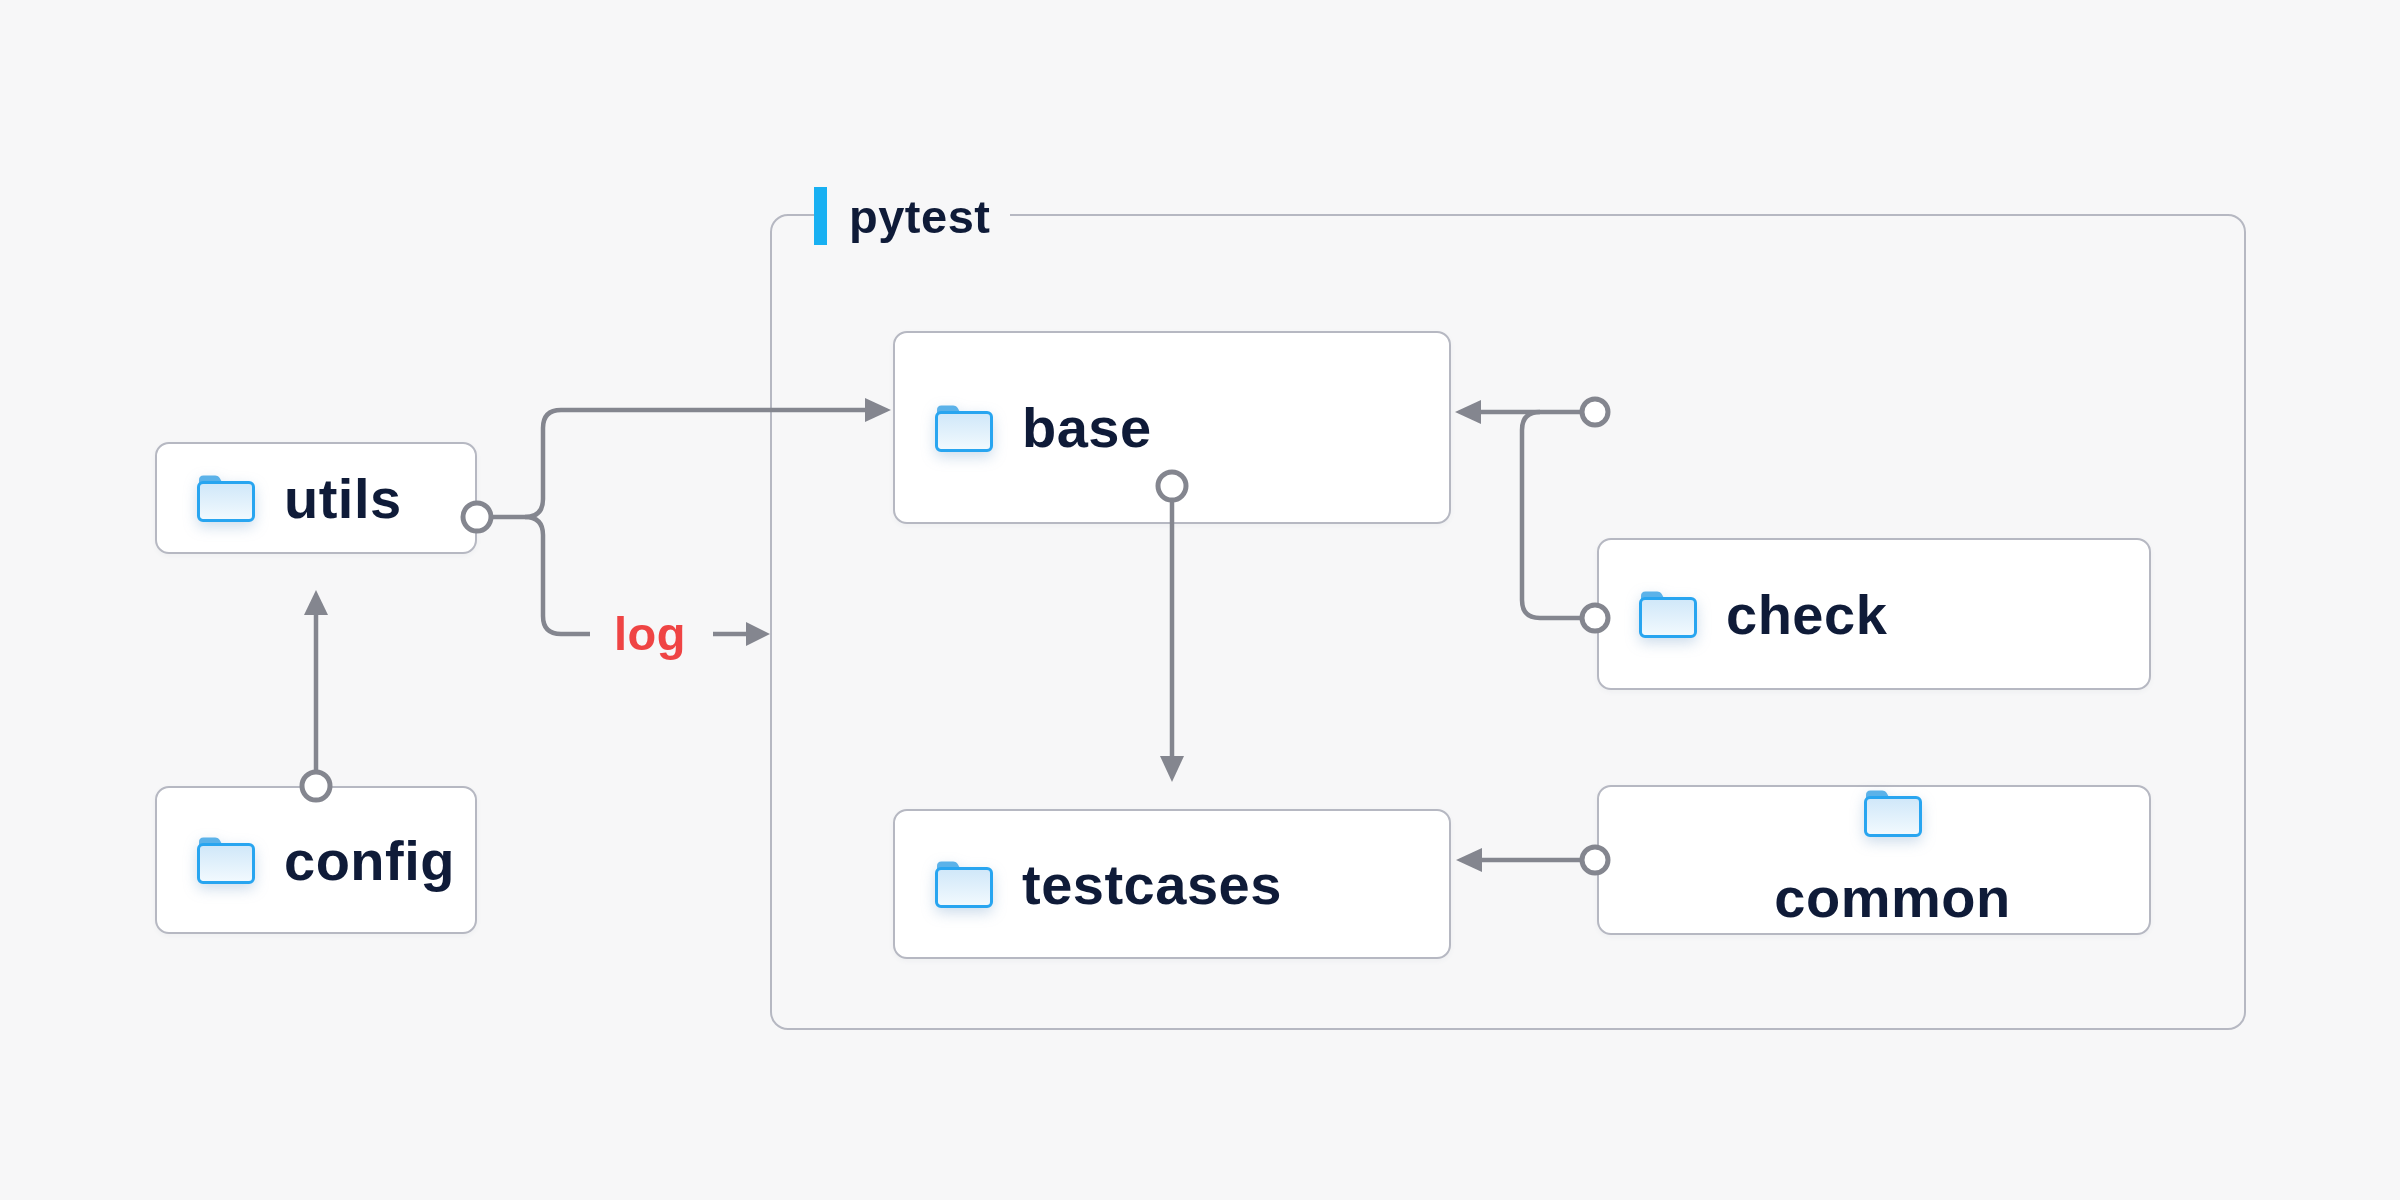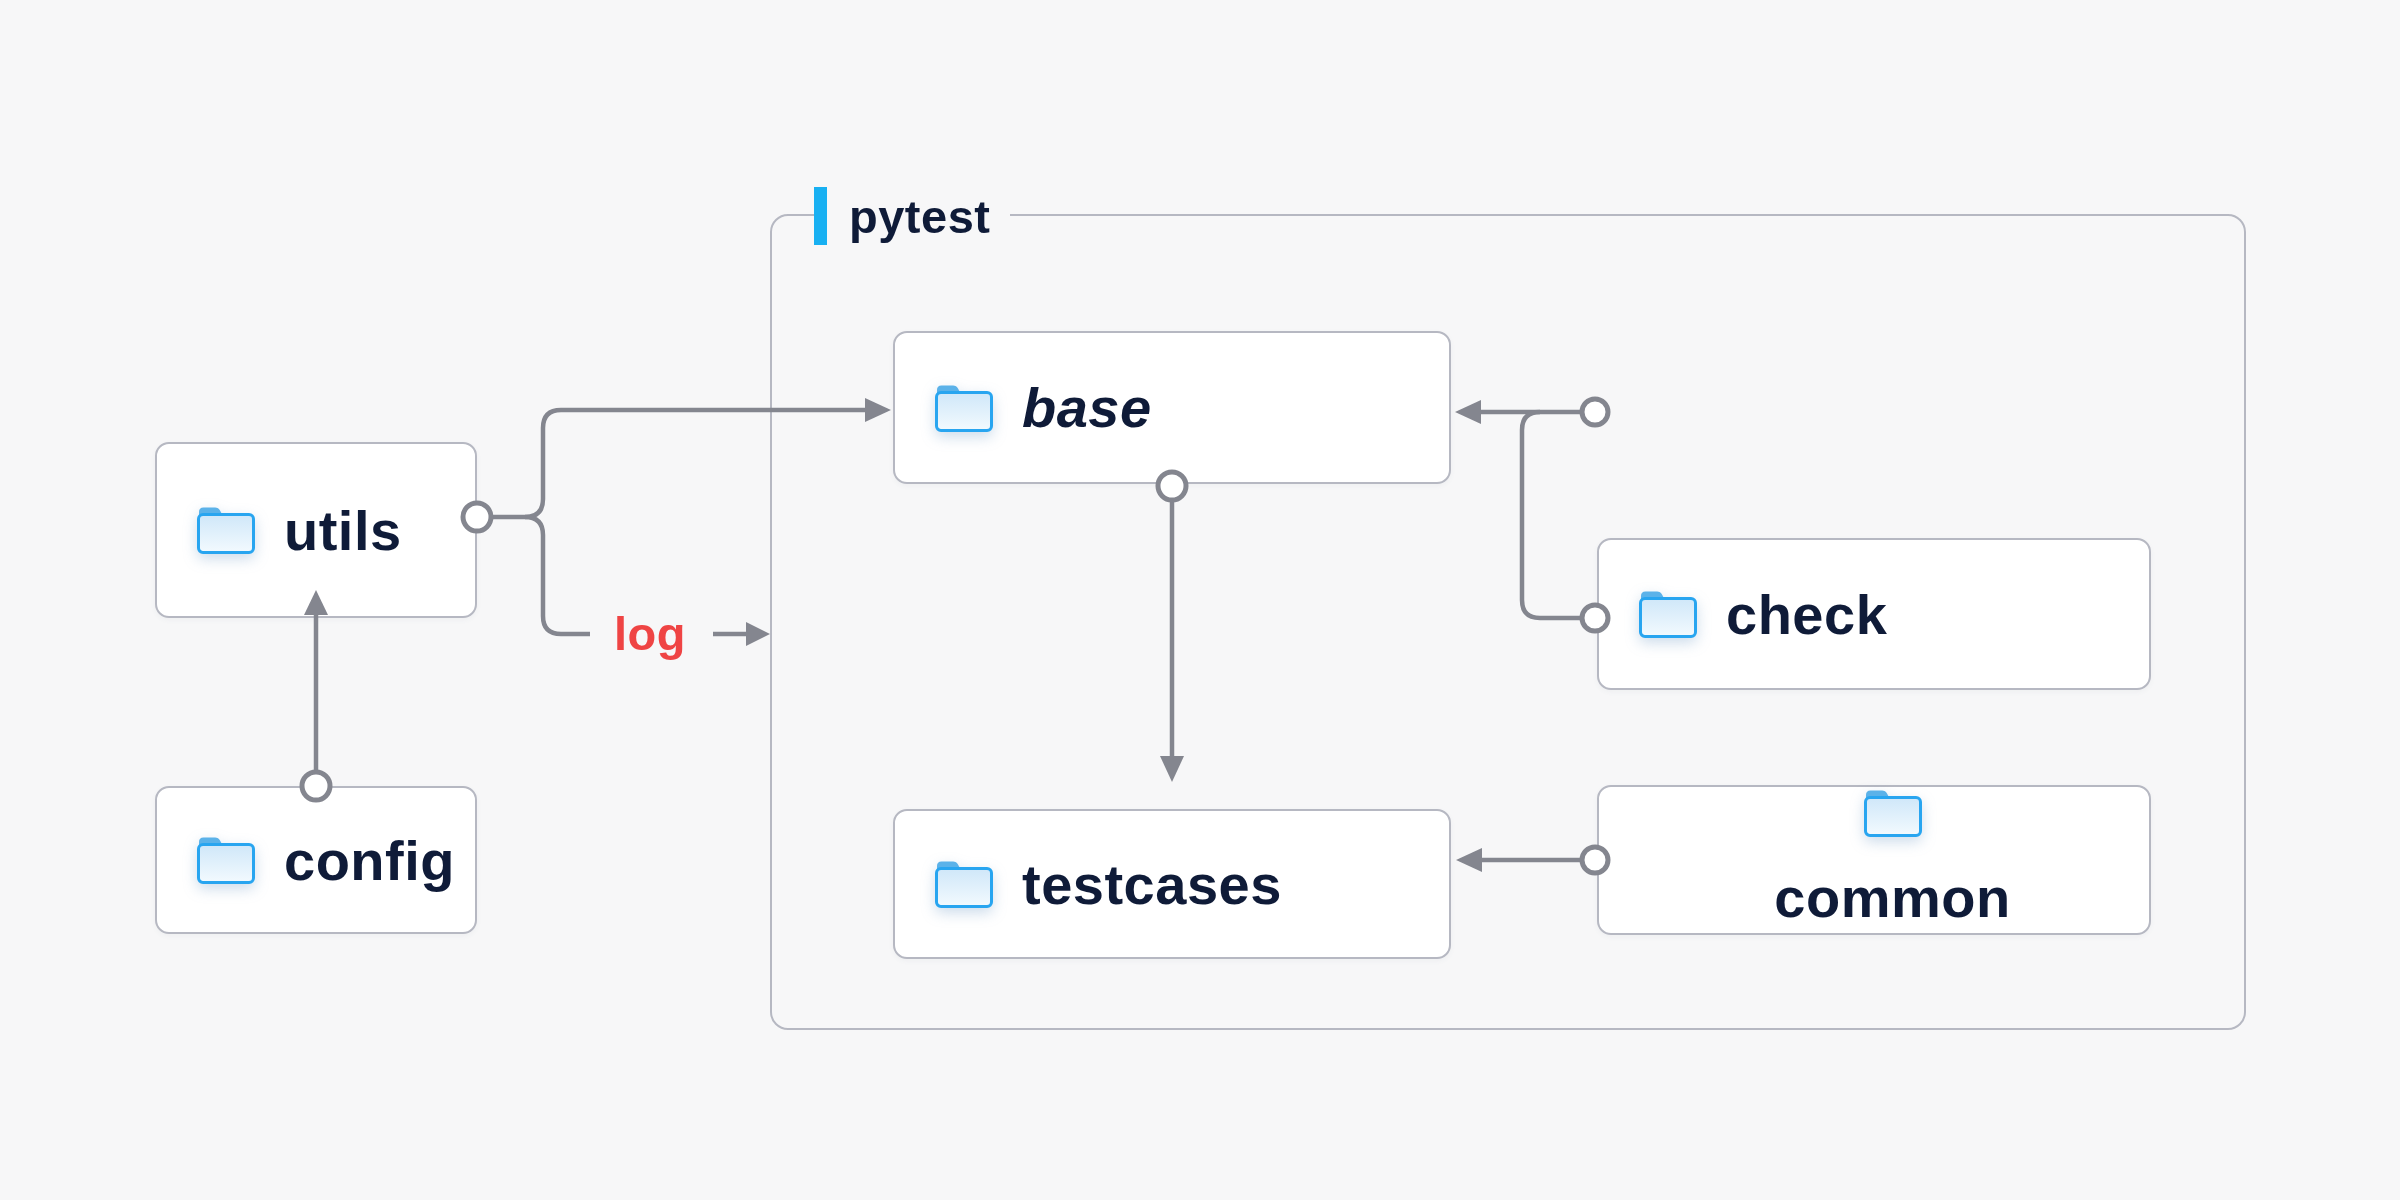--- a/index.html
+++ b/index.html
@@ -71,23 +71,23 @@
     letter-spacing: 0.5px;
     white-space: nowrap;
   }
   .folder {
     width: 64px;
     height: 52px;
     flex: 0 0 auto;
     filter: drop-shadow(0 5px 7px rgba(90,140,190,0.30));
   }
 
-  #node-utils     { left: 155px;  top: 442px; width: 322px; height: 176px; }
+  #node-utils     { left: 155px;  top: 442px; width: 322px; height: 112px; }
   #node-config    { left: 155px;  top: 786px; width: 322px; height: 148px; align-items: center; }
-  #node-base      { left: 893px;  top: 331px; width: 558px; height: 153px; font-style: italic; }
+  #node-base      { left: 893px;  top: 331px; width: 558px; height: 193px; }
   #node-pymilvus  { left: 1597px; top: 331px; width: 554px; height: 153px; }
   #node-check     { left: 1597px; top: 538px; width: 554px; height: 152px; align-items: center; }
   #node-testcases { left: 893px;  top: 785px; width: 558px; height: 150px; margin-top: 24px; }
   #node-common    { left: 1597px; top: 785px; width: 554px; height: 150px; flex-direction: column; }
 
   
   #edge-layer {
     position: absolute;
     left: 0; top: 0;
     width: 2400px;

